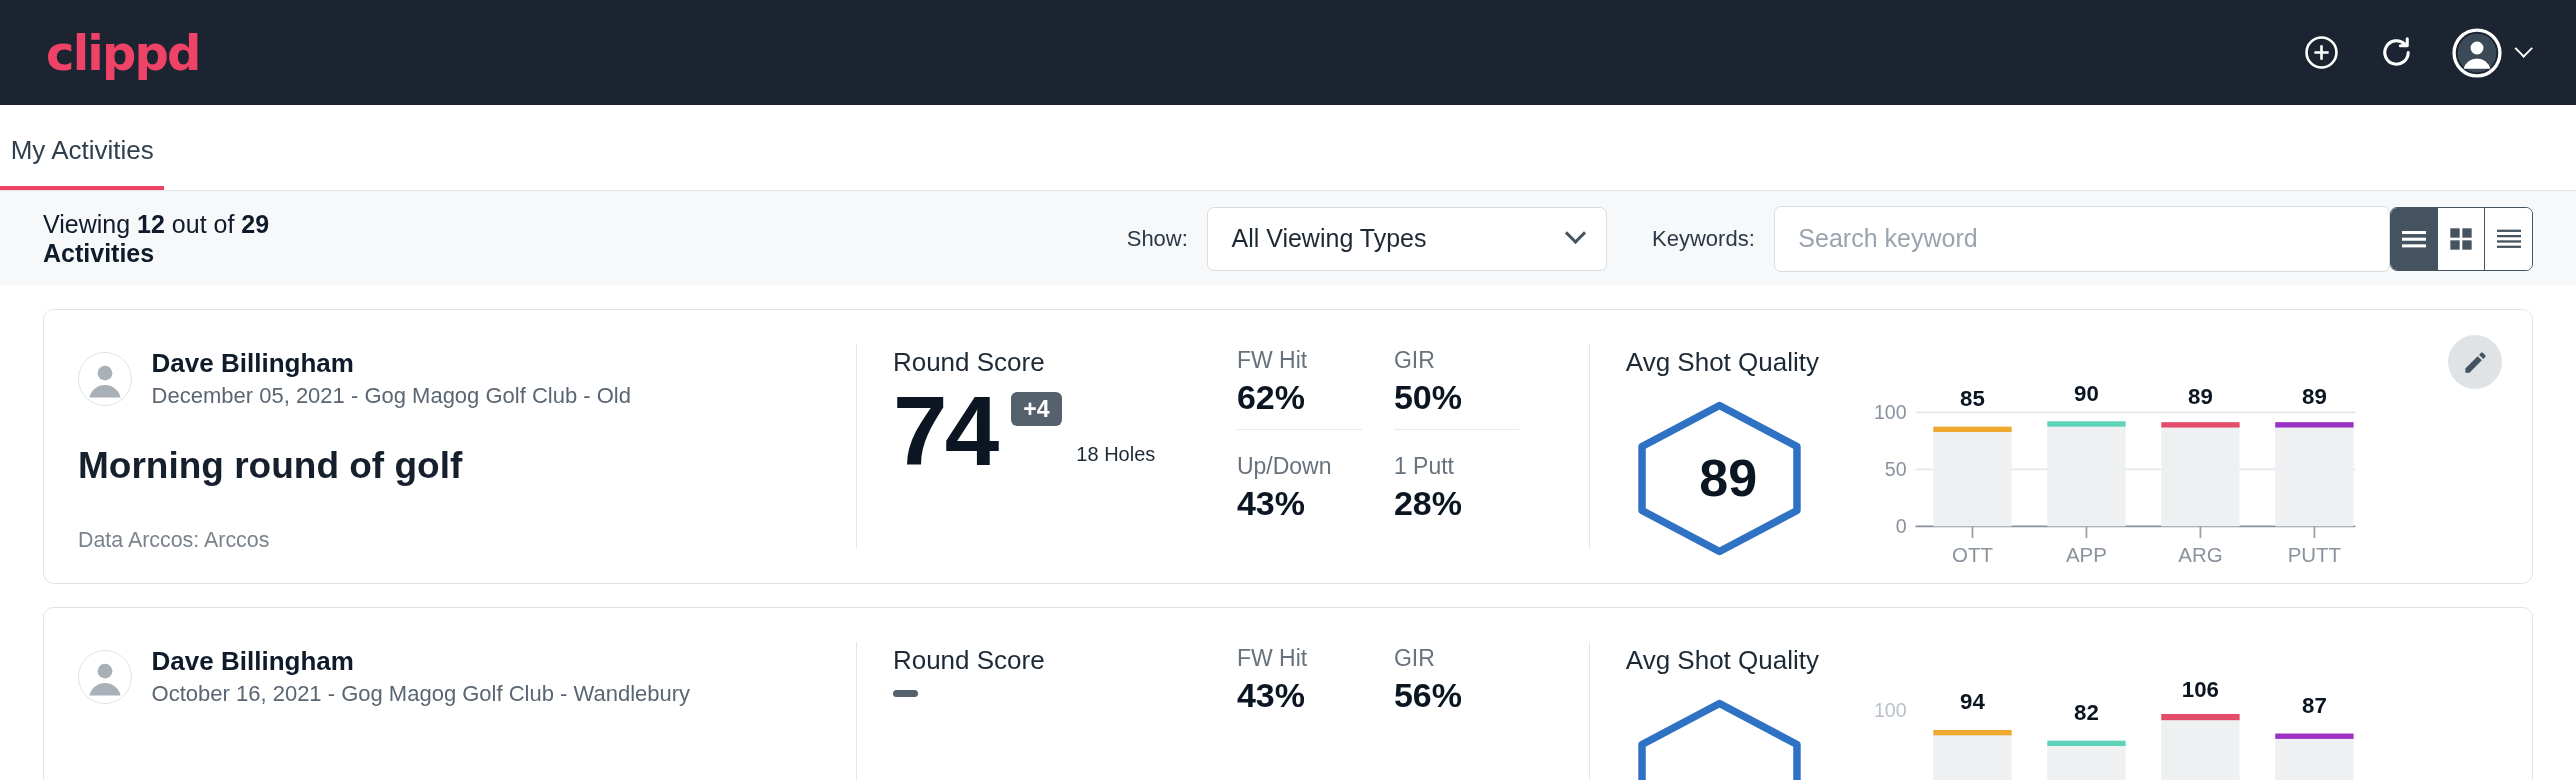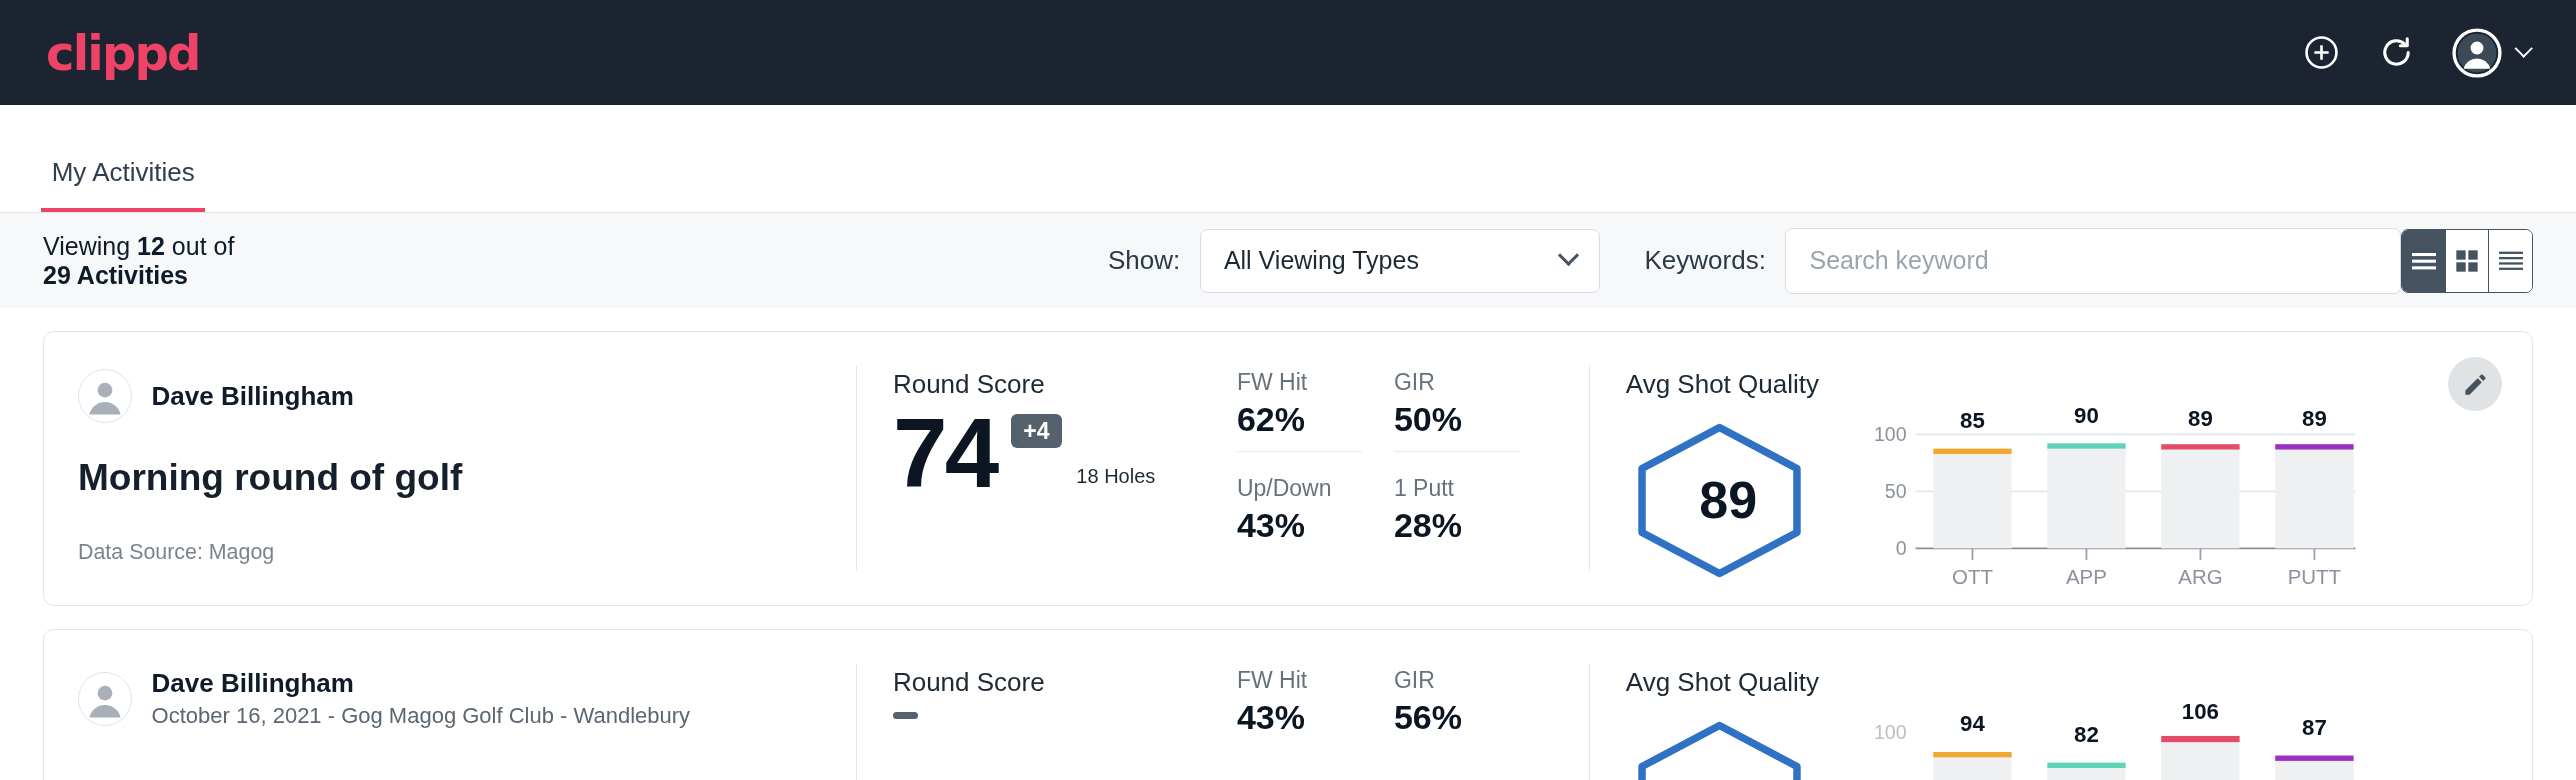--- a/index.html
+++ b/index.html
@@ -45,26 +45,25 @@
   }
   .nav-right {
     margin-left: auto;
     display: flex; align-items: center; gap: 36px;
   }
   .icon-btn { cursor: pointer; display: flex; align-items: center; }
   .avatar-wrap { display: flex; align-items: center; gap: 14.3px; cursor: pointer; }
 
   
   .tabbar {
-    height: 108px;
+    height: 86px;
     background: #ffffff;
     border-bottom: 0.9px solid #e3e6ea;
     display: flex;
     align-items: flex-end;
-    padding-left: 41px;
   }
   .tab {
     font-size: 26px;
     color: #44515f;
     padding: 0 10.7px 19.6px 10.7px;
     border-bottom: 4.5px solid transparent;
     cursor: pointer;
   }
   .tab.active { border-bottom-color: #ee4266; color: #31404f; }
 
@@ -75,21 +74,21 @@
     display: flex;
     align-items: center;
     padding: 0 43px;
   }
   .viewing { font-size: 25px; color: #0f1b2a; }
   .viewing b { font-weight: 700; }
   .filter-mid {
     margin-left: 847px;
     display: flex; align-items: center; gap: 19.6px;
   }
-  .flabel { font-size: 26px; color: #2c3a47; }
+  .flabel { font-size: 22px; color: #2c3a47; }
   .select {
     width: 400px; height: 64px;
     background: #fff;
     border: 0.9px solid #d7dce2;
     border-radius: 7.1px;
     display: flex; align-items: center;
     padding: 0 23px;
     font-size: 25px; color: #1c2833;
     cursor: pointer;
   }
@@ -285,24 +284,25 @@
     <div class="card-left">
       <div class="who">
         <span class="who-av">
           <svg width="52" height="52" viewBox="0 0 24 24">
             <circle cx="12" cy="9.3" r="3.4" fill="#a9b0b8"></circle>
             <path d="M4.8 20.5a7.4 7.4 0 0 1 14.4 0z" fill="#a9b0b8"></path>
           </svg>
         </span>
         <div>
           <div class="who-name">Dave Billingham</div>
+          <div class="who-sub">December 05, 2021 - Gog Magog Golf Club - Old</div>
         </div>
       </div>
       <div class="card-title">Morning round of golf</div>
-      <div class="card-src">Data Source: Magog</div>
+      <div class="card-src">Data Arccos: Arccos</div>
     </div>
 
     <div class="divider"></div>
 
     <div class="card-score">
       <div class="sec-label">Round Score</div>
       <div class="bignum-row">
         <span class="bignum">74</span>
         <span class="badge">+4</span>
         <span class="holes">18 Holes</span>

